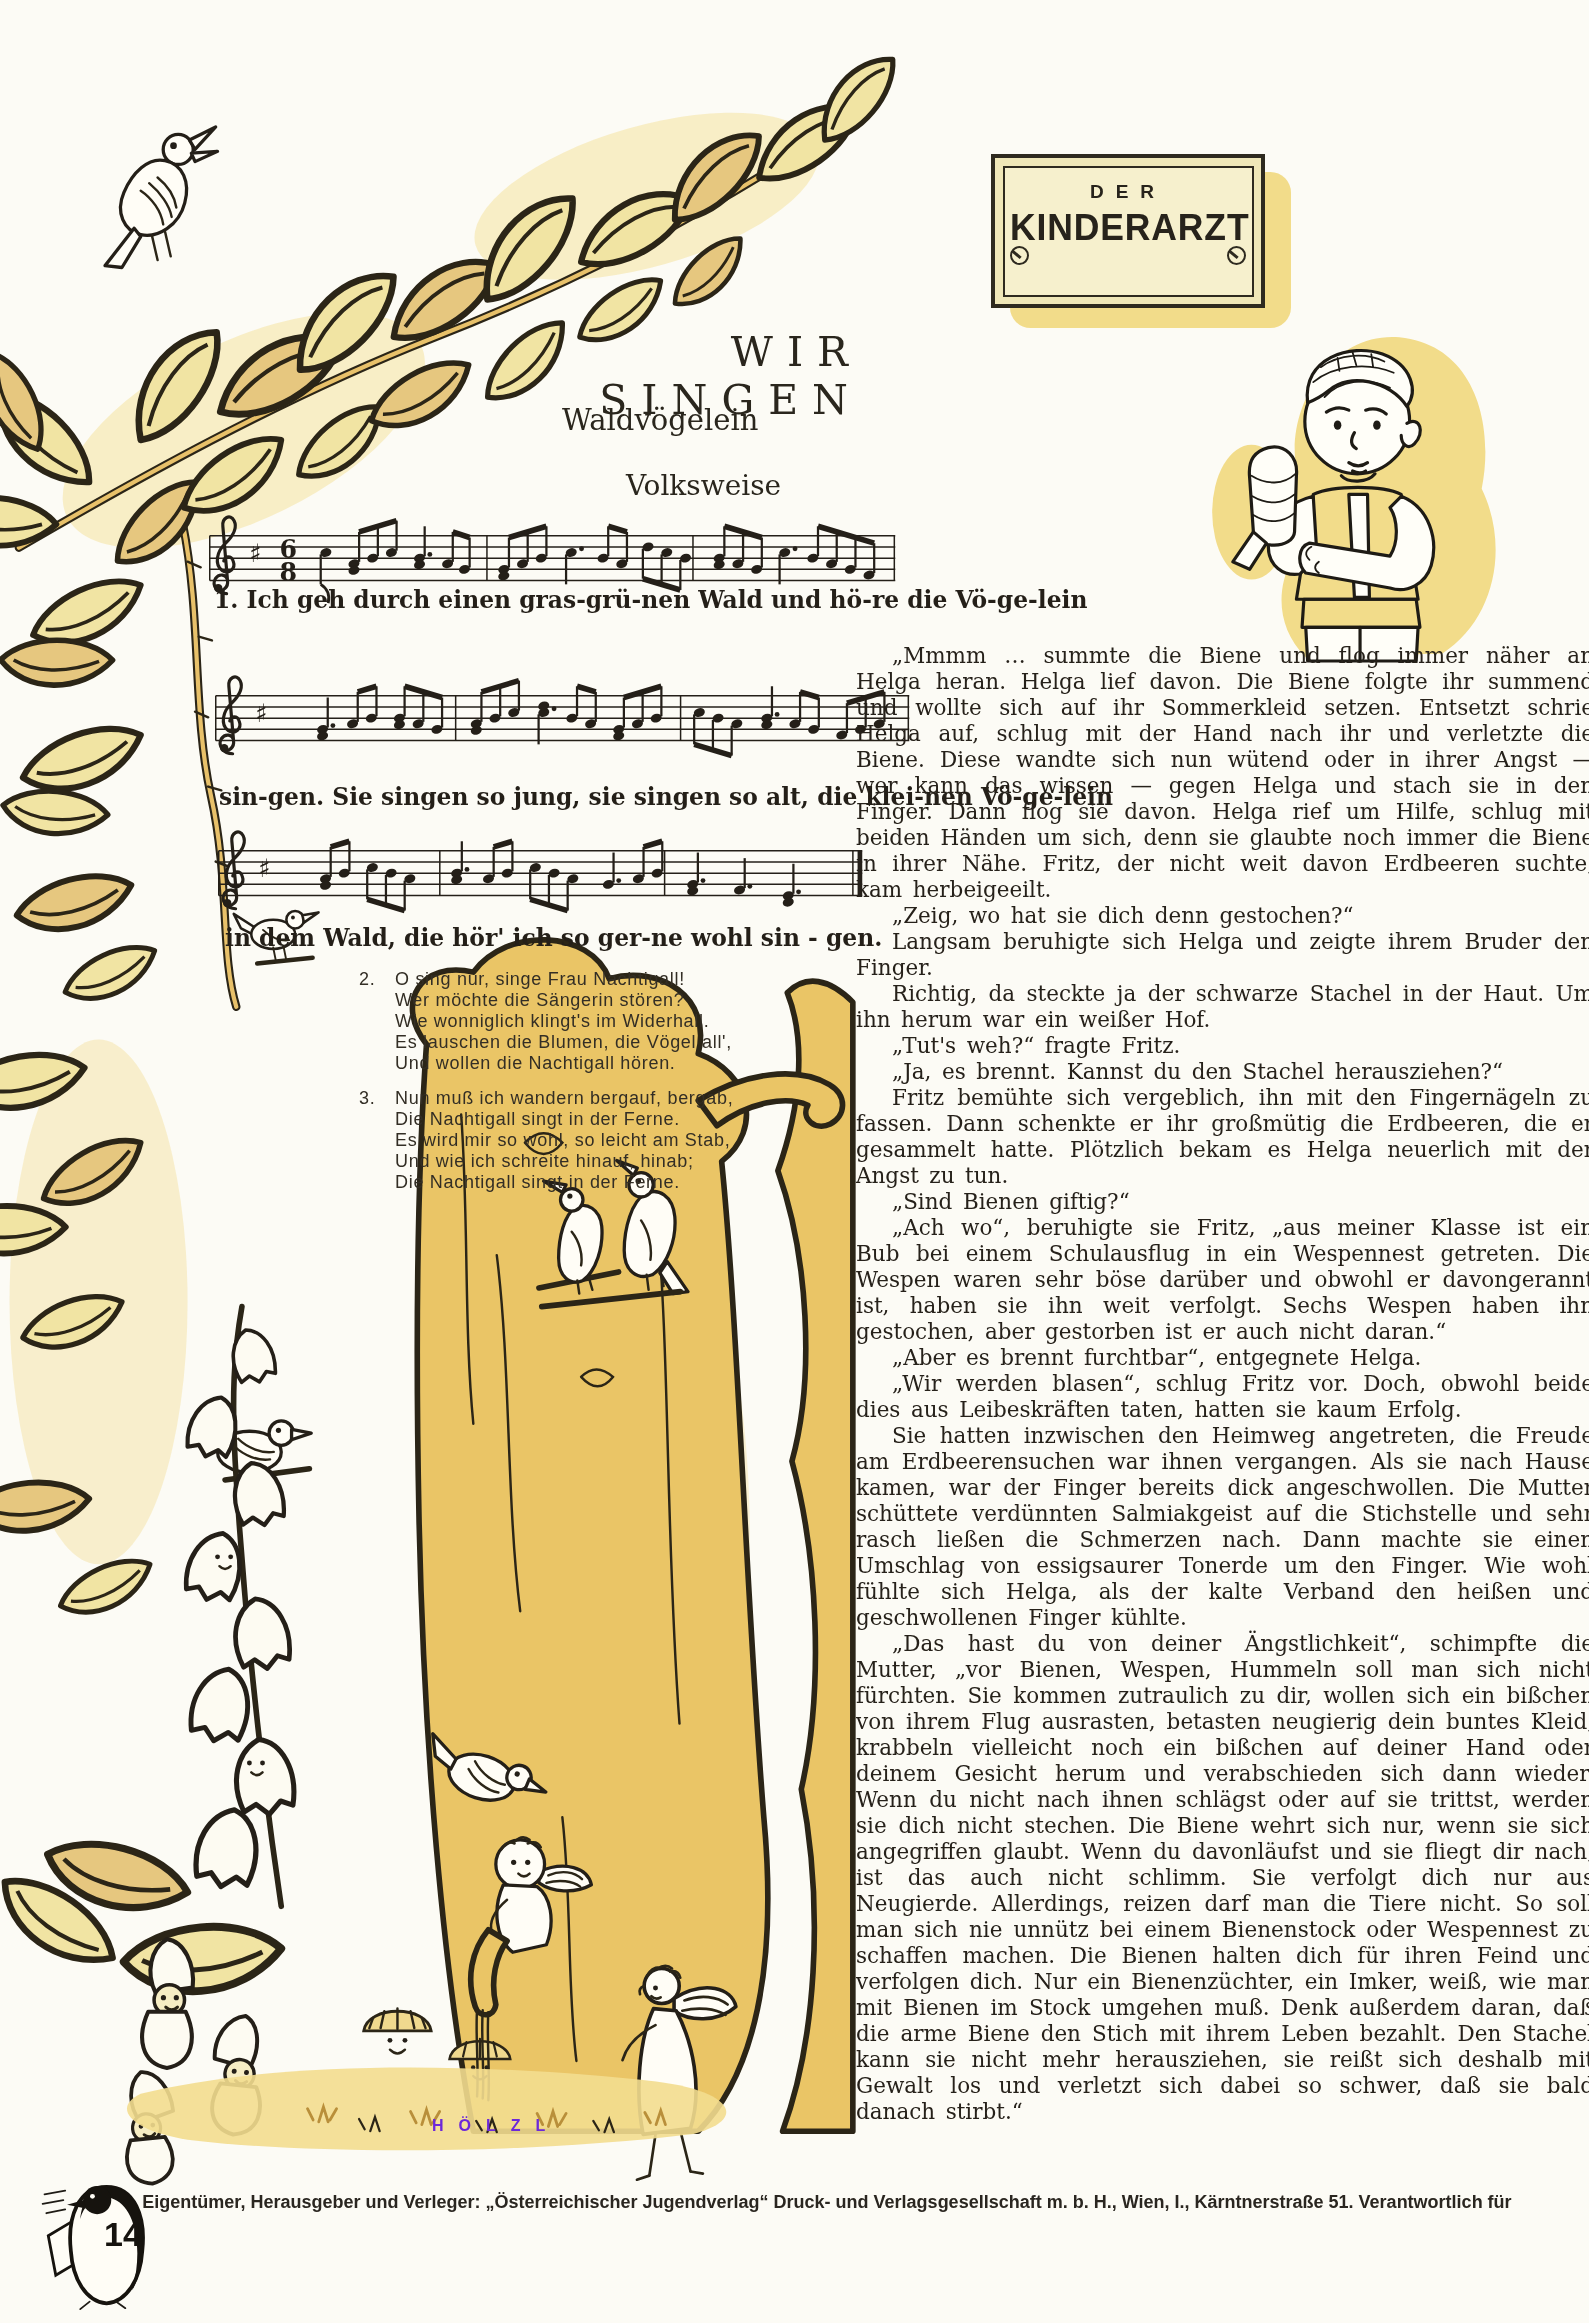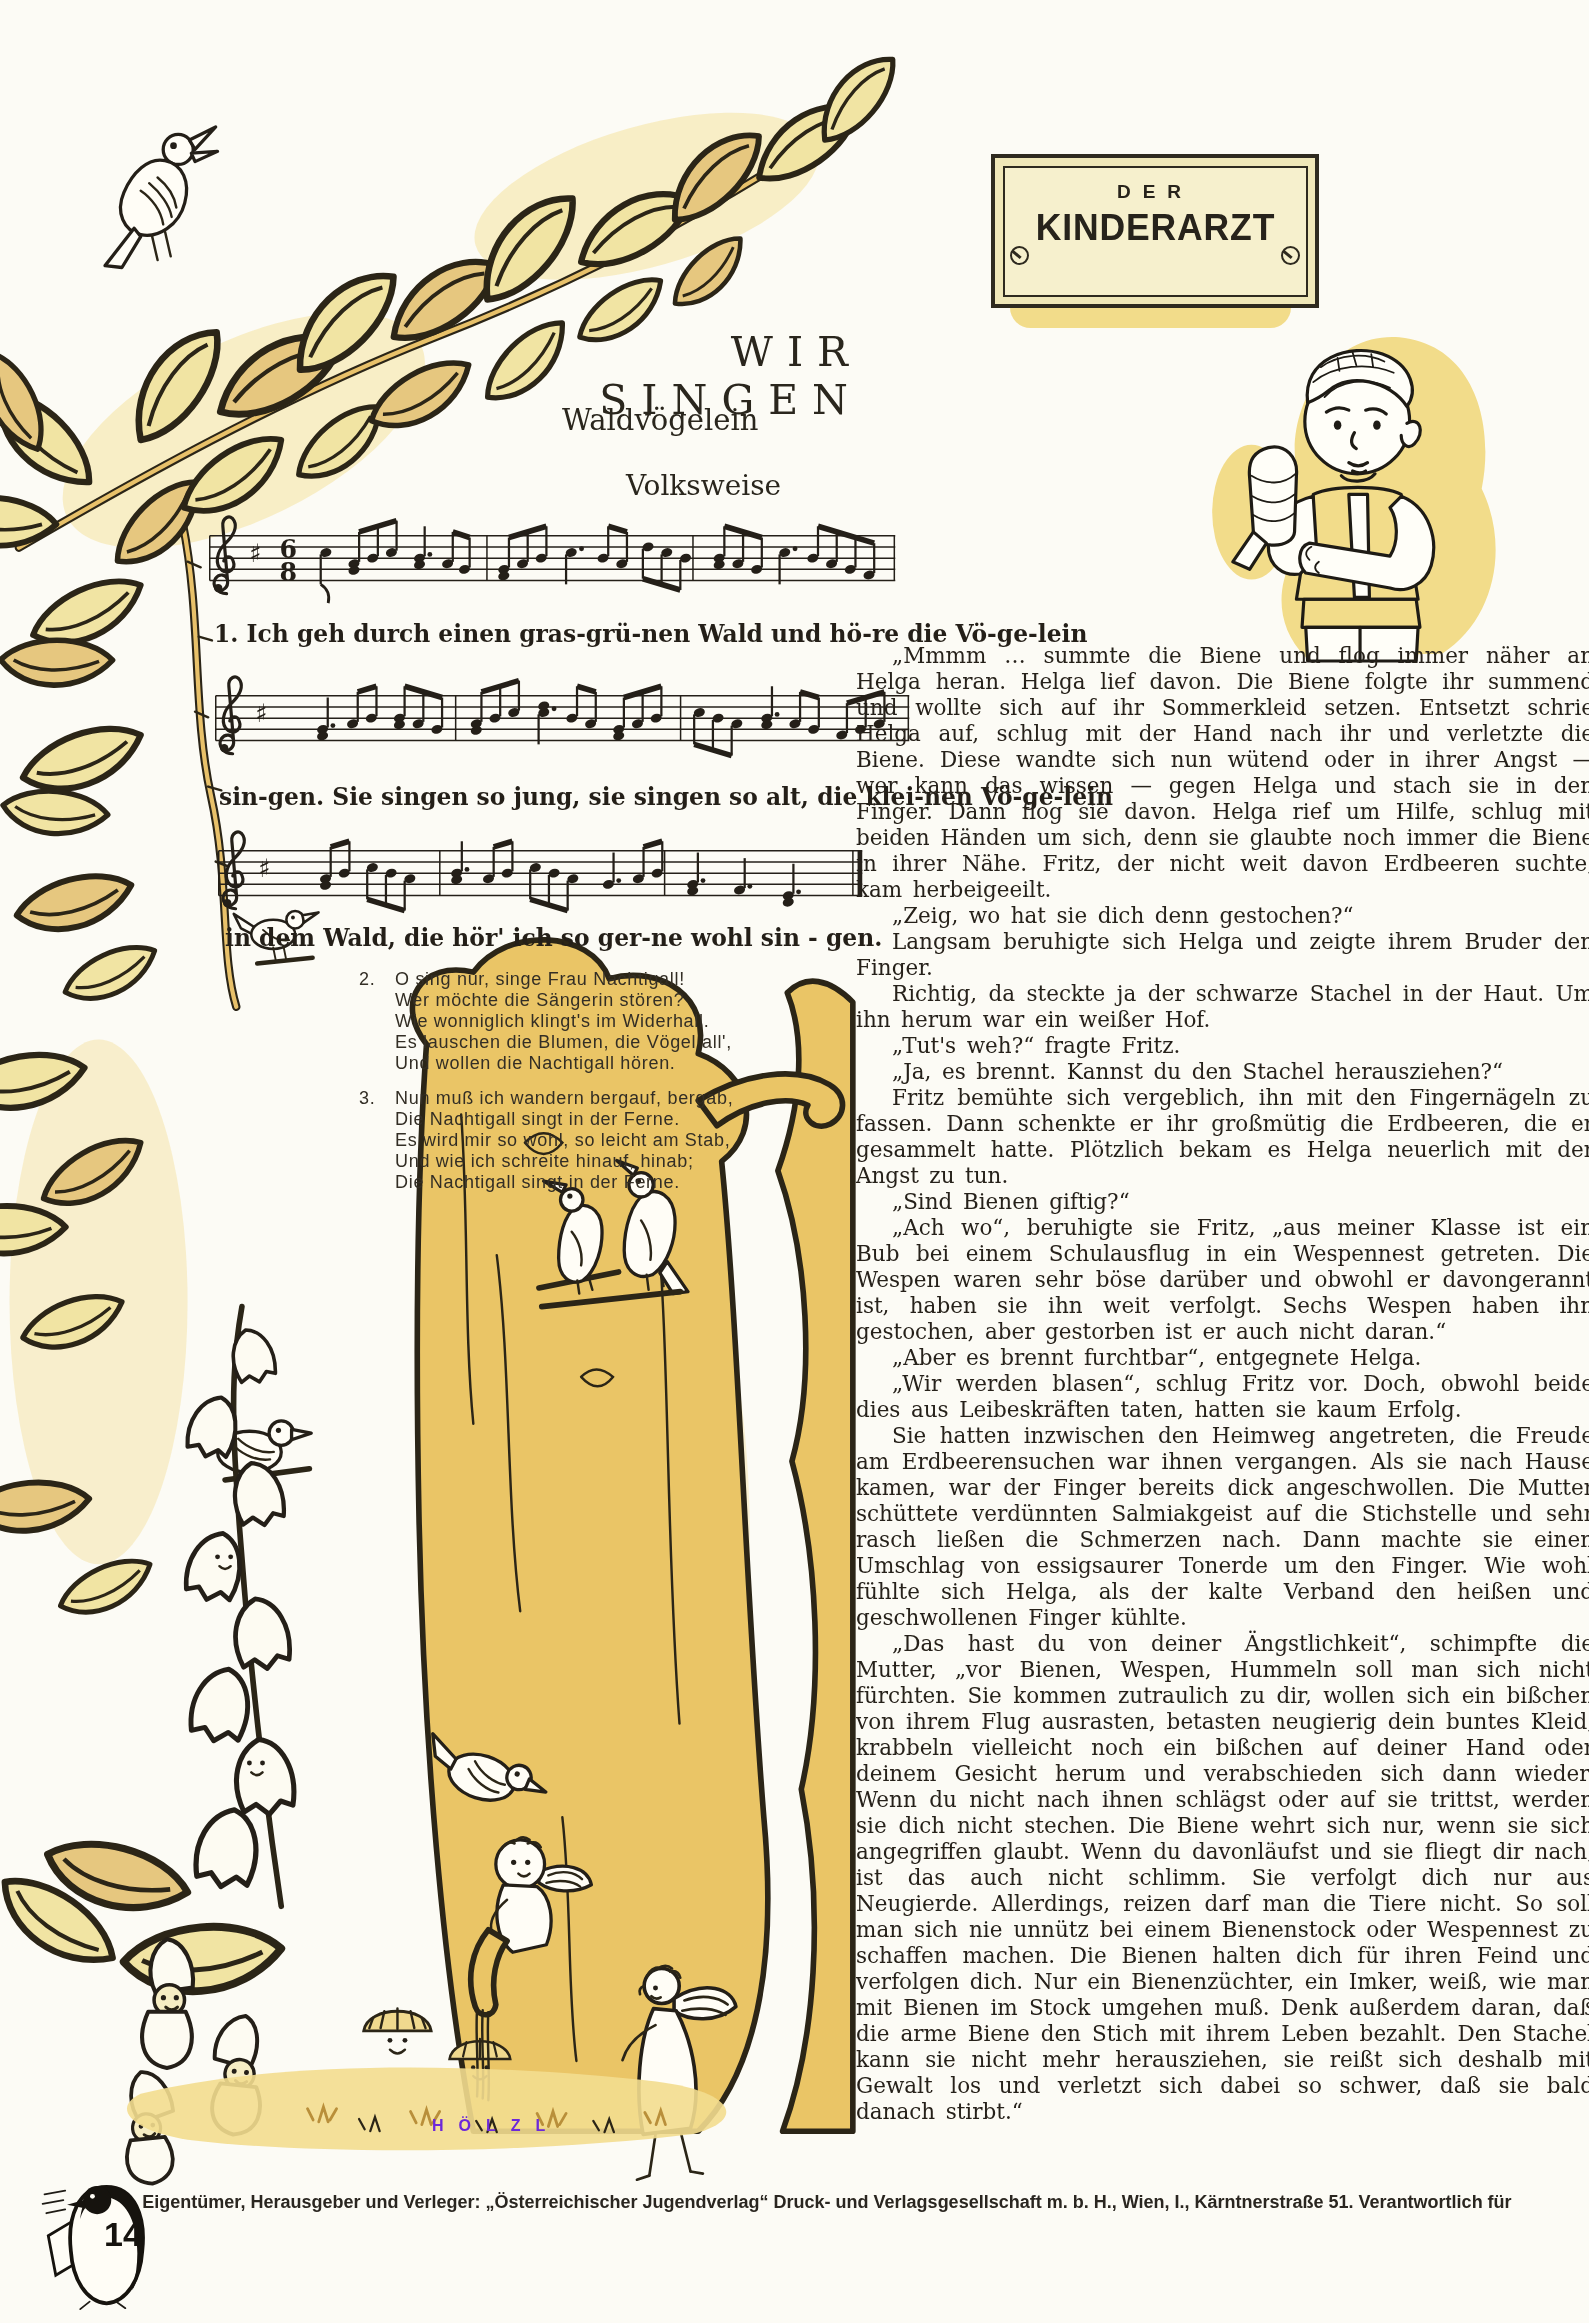--- a/index.html
+++ b/index.html
@@ -28,35 +28,35 @@
   .beam{stroke:#241f18; stroke-width:6;}
   .flag{stroke:#241f18; stroke-width:3; fill:none;}
   .nhead{fill:#241f18; stroke:none;}
   .clef{stroke:#241f18; stroke-width:3.4; fill:none; stroke-linecap:round;}
   .sharp{font:600 27px "DejaVu Sans", sans-serif; fill:#241f18;}
   .tsig{font:700 27px "DejaVu Serif", serif; fill:#241f18; text-anchor:middle;}
   .lyric{
     position:absolute; z-index:3; font-weight:700; font-size:23.4px;
     color:#241f18; white-space:nowrap; text-align:justify; text-align-last:justify;
   }
-  #lyric1{left:214px; top:586px; width:635px;margin-top:34px;}
+  #lyric1{left:214px; top:586px; width:635px;}
   #lyric2{left:219px; top:783px; width:669px;}
   #lyric3{left:225px; top:924px; width:515px;}
 
   
   .verses{left:359px; top:969px; width:412px; z-index:3;
     font-family:"Liberation Sans", sans-serif; font-size:18px;
     line-height:21px; letter-spacing:0.7px; color:#332e25;}
   .verse{position:relative; padding-left:36px; margin-bottom:14px;}
   .vnum{position:absolute; left:0; top:0;}
 
   
   .sign-shadow{left:1010px; top:172px; width:281px; height:156px;
     background:#f2dc8a; border-radius:20.6px; z-index:1;}
-  .sign{left:991px; top:154px; width:328px; height:154px;
+  .sign{left:991px; top:154px; width:274px; height:154px;
     background:#efe7b8; border:4.7px solid #2e2a1f; box-sizing:border-box;
     padding:7.5px; z-index:2;}
   .sign-plate{position:relative; width:100%; height:100%; box-sizing:border-box;
     border:2.8px solid #2e2a1f; background:#f6f0cd; text-align:center;
     font-family:"Liberation Sans", sans-serif; color:#27231b;}
   .sign-der{margin-top:13px; font-size:19px; font-weight:700; letter-spacing:12px;}
   .sign-main{margin-top:4.7px; font-size:37px; font-weight:700; letter-spacing:0.9px;
     transform:scaleX(.96);}
   .screw{position:absolute; width:15px; height:15px; border:2.8px solid #2e2a1f;
     border-radius:50%; top:62%; background:#f6f0cd;}

